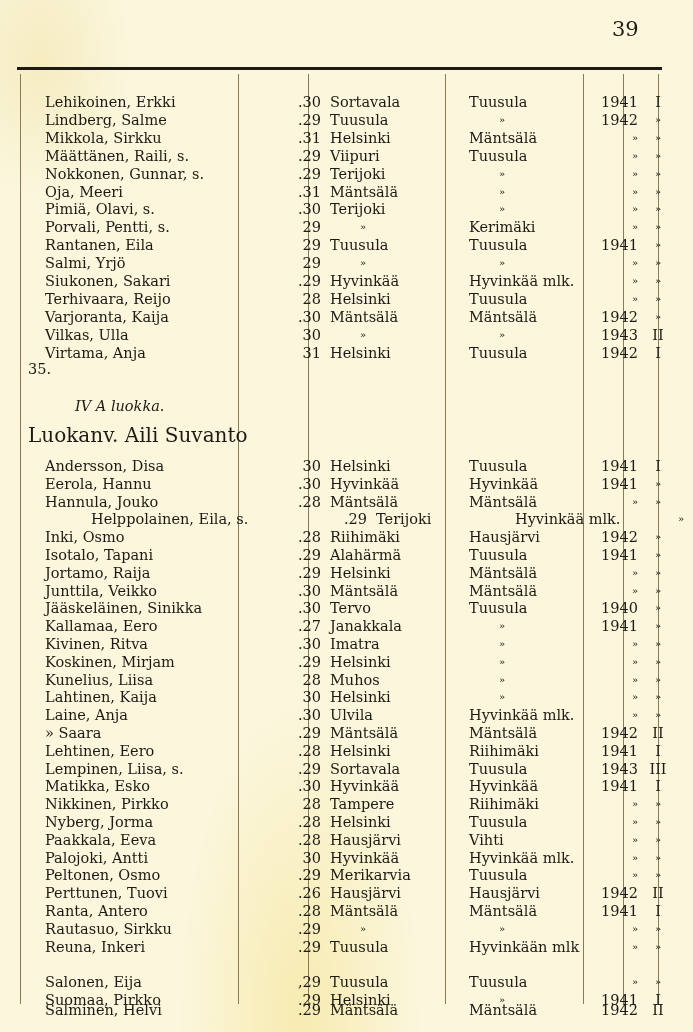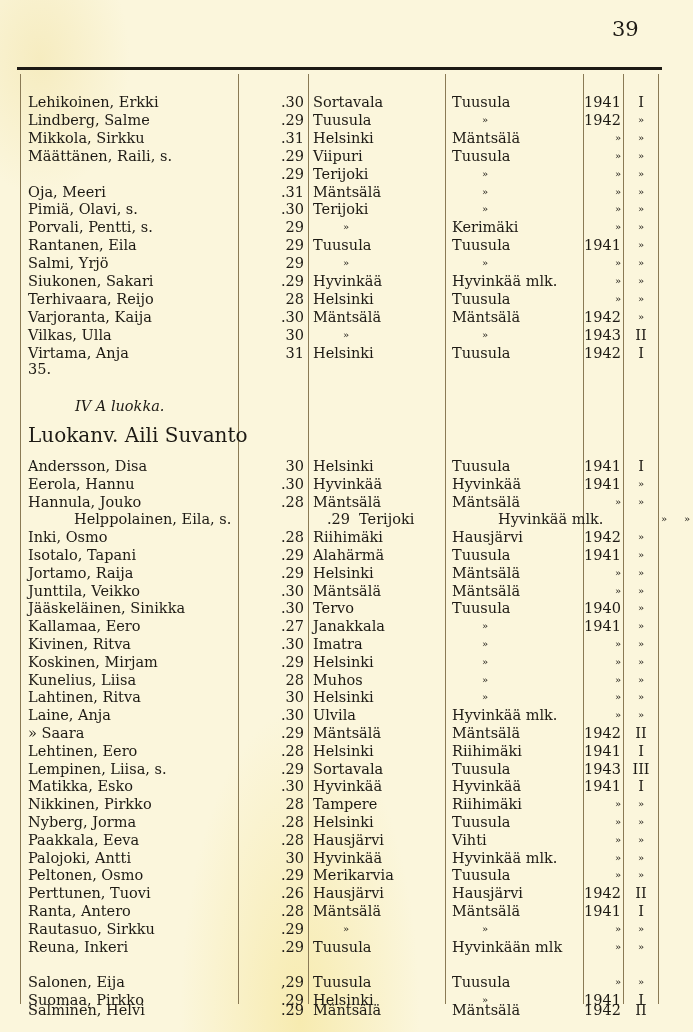--- a/index.html
+++ b/index.html
@@ -9,21 +9,21 @@
     background-image: radial-gradient(ellipse at 300px 1020px, #f7ebb0 0%, rgba(251,246,220,0) 120px),
                       radial-gradient(ellipse at 40px 60px, #f6ecc0 0%, rgba(251,246,220,0) 90px);
     font-family:"DejaVu Serif","Liberation Serif",serif;
     color:#1d1a14;
     position:relative;
   }
   .page-num { position:absolute; left:612px; top:17px; font-size:21px; }
   .top-rule { position:absolute; left:17px; top:67px; width:645px; height:3px; background:#1d1a14; }
   .vline { position:absolute; top:74px; bottom:28px; width:1px; background:#8a7a55; }
   .table { position:absolute; left:0; top:0; width:693px; }
-  .row { position:absolute; left:0; height:18px; width:626px; font-size:14.5px; line-height:18px; white-space:nowrap; }
+  .row { position:absolute; left:17px; height:18px; width:626px; font-size:14.5px; line-height:18px; white-space:nowrap; }
   .c-name { position:absolute; left:28px; }
   .c-age { position:absolute; left:258px; width:46px; text-align:right; }
   .c-birth { position:absolute; left:313px; }
   .c-res { position:absolute; left:452px; }
   .c-year { position:absolute; left:583px; width:38px; text-align:right; }
   .c-class { position:absolute; left:626px; width:30px; text-align:center; }
   .ditto { font-size:10px; }
   .c-birth.ditto { left:343px; }
   .c-res.ditto { left:482px; }
   .heading { position:absolute; left:75px; font-style:italic; font-size:14.5px; }
@@ -71,20 +71,21 @@
     </div>
     <div class="row" style="top: 146.7px;">
       <span class="c-name">Määttänen, Raili, s.</span>
       <span class="c-age">.29</span>
       <span class="c-birth">Viipuri</span>
       <span class="c-res">Tuusula</span>
       <span class="c-year ditto">»</span>
       <span class="c-class ditto">»</span>
     </div>
     <div class="row" style="top: 164.6px;">
+      <span class="c-name">Nokkonen, Gunnar, s.</span>
       <span class="c-age">.29</span>
       <span class="c-birth">Terijoki</span>
       <span class="c-res ditto">»</span>
       <span class="c-year ditto">»</span>
       <span class="c-class ditto">»</span>
     </div>
     <div class="row" style="top: 182.5px;">
       <span class="c-name">Oja, Meeri</span>
       <span class="c-age">.31</span>
       <span class="c-birth">Mäntsälä</span>
@@ -269,21 +270,21 @@
     </div>
     <div class="row" style="top: 670.6px;">
       <span class="c-name">Kunelius, Liisa</span>
       <span class="c-age">28</span>
       <span class="c-birth">Muhos</span>
       <span class="c-res ditto">»</span>
       <span class="c-year ditto">»</span>
       <span class="c-class ditto">»</span>
     </div>
     <div class="row" style="top: 688.4px;">
-      <span class="c-name">Lahtinen, Ritva</span>
+      <span class="c-name">Lahtinen, Kaija</span>
       <span class="c-age">30</span>
       <span class="c-birth">Helsinki</span>
       <span class="c-res ditto">»</span>
       <span class="c-year ditto">»</span>
       <span class="c-class ditto">»</span>
     </div>
     <div class="row" style="top: 706.2px;">
       <span class="c-name">Laine, Anja</span>
       <span class="c-age">.30</span>
       <span class="c-birth">Ulvila</span>

